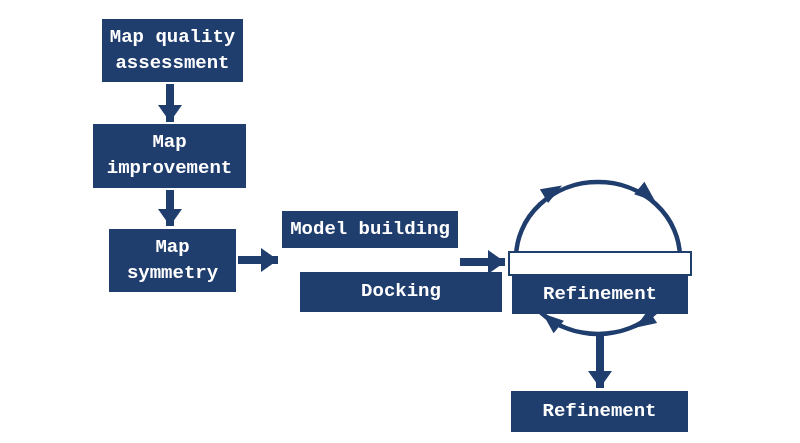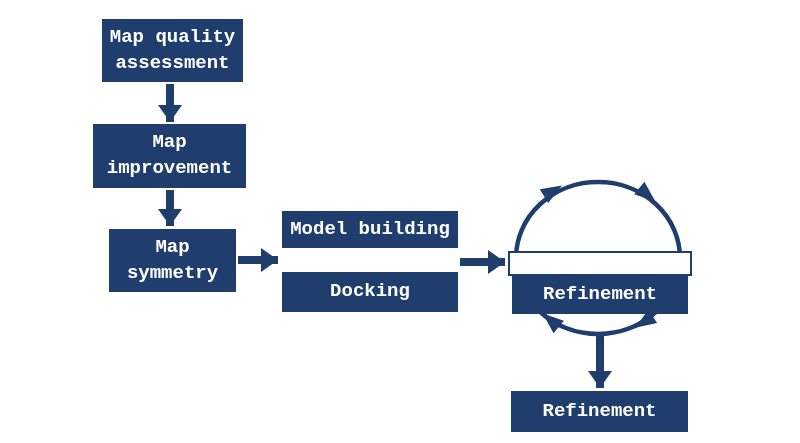--- a/index.html
+++ b/index.html
@@ -27,21 +27,21 @@
     font-size: 19px;
     font-weight: 700;
     line-height: 1.35;
     white-space: pre-line;
     box-sizing: border-box;
   }
   .n1 { left: 102px; top: 19px;  width: 141px; height: 63px; }
   .n2 { left: 93px;  top: 124px; width: 153px; height: 64px; }
   .n3 { left: 109px; top: 229px; width: 127px; height: 63px; }
   .n4 { left: 282px; top: 211px; width: 176px; height: 37px; }
-  .n5 { left: 282px; top: 272px; width: 176px; height: 40px; }
+  .n5 { left: 300px; top: 272px; width: 202px; height: 40px; }
   .n6 { left: 512px; top: 211px; width: 176px; height: 40px; }
   .n7 { left: 512px; top: 276px; width: 176px; height: 38px; }
   .n8 { left: 511px; top: 391px; width: 177px; height: 41px; }
   .connector-bar {
     position: absolute;
     z-index: 3;
     left: 508px; top: 251px;
     width: 184px; height: 25px;
     background: #ffffff;
     border: 2px solid var(--accent);

